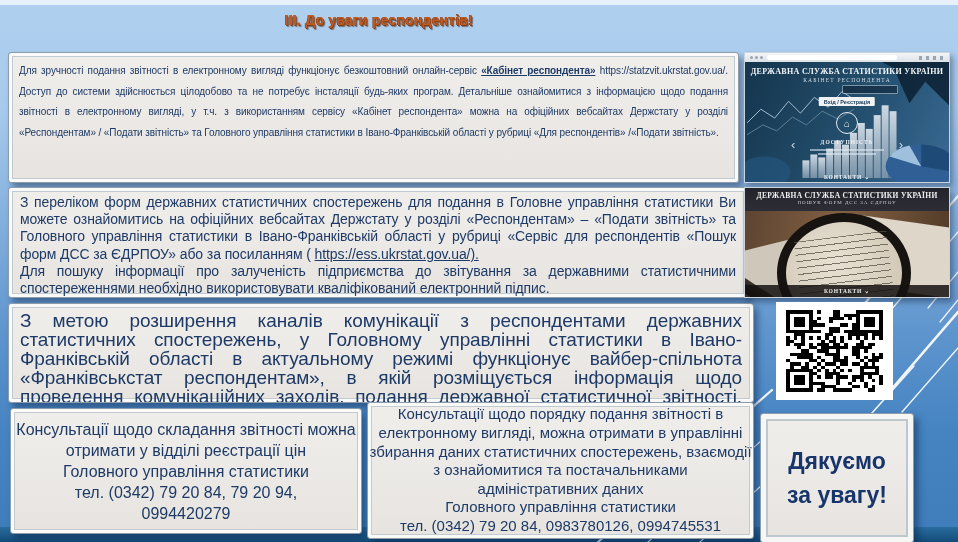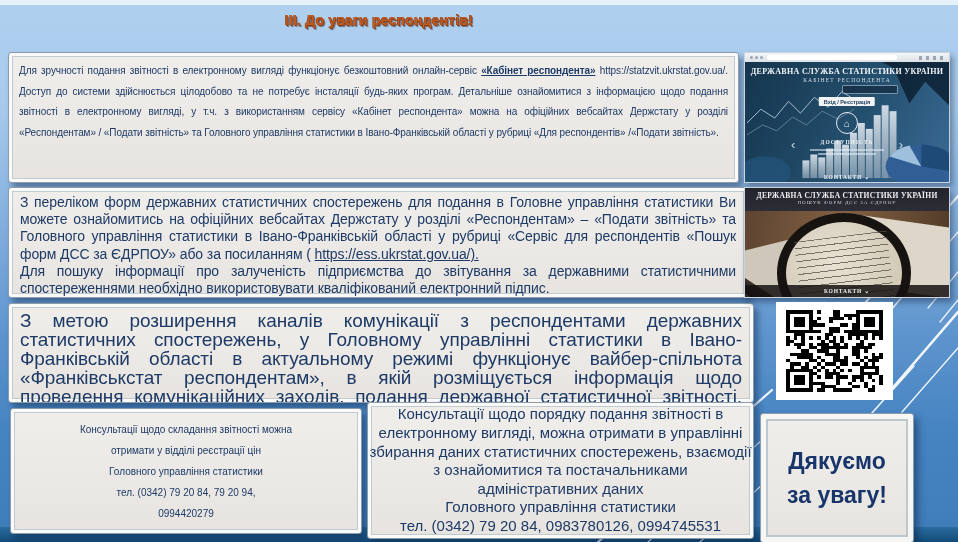--- a/index.html
+++ b/index.html
@@ -22,21 +22,21 @@
   .just{text-align:justify;}
   .box1{left:8px;top:52px;width:731px;height:131px;padding:8px 10px 0 10px;
         font-size:10px;line-height:20.7px;letter-spacing:-.1px;overflow:hidden;}
   .box2{left:8px;top:187px;width:740px;height:111px;padding:6px 11px 0 11px;
         font-size:14px;line-height:17.2px;letter-spacing:-.1px;overflow:hidden;}
   .box3{left:8px;top:303px;width:746px;height:100px;padding:7px 11px 0 11px;
         font-size:19px;line-height:19px;letter-spacing:-.1px;overflow:hidden;}
   .ul{text-decoration:underline;}
   .link{color:#1e3a66;text-decoration:underline;cursor:pointer;}
   .centerbox{display:flex;flex-direction:column;justify-content:center;align-items:center;text-align:center;}
-  .consult-left{left:10px;top:408px;width:352px;height:126px;font-size:10px;line-height:21px;}
+  .consult-left{left:10px;top:408px;width:352px;height:126px;font-size:16px;line-height:21px;}
   .consult-right{left:367px;top:402px;width:387px;height:137px;font-size:15px;line-height:18.6px;}
   .cline{white-space:nowrap;}
   .thanks{left:760px;top:413px;width:154px;height:130px;font-size:23px;font-weight:bold;color:#17356b;
           line-height:34px;
           box-shadow:inset 0 0 0 5px #f6f6f5,inset 0 0 0 7px #bfc7ce,4px 5px 7px rgba(12,35,70,.5);}
   
   .shot{position:absolute;z-index:2;overflow:hidden;border:1px solid #c9d4de;box-sizing:border-box;
         box-shadow:3px 4px 6px rgba(10,25,50,.4);background:#16374f;}
   .shot1{left:744px;top:52px;width:206px;height:131px;}
   .shot2{left:744px;top:187px;width:206px;height:111px;}

